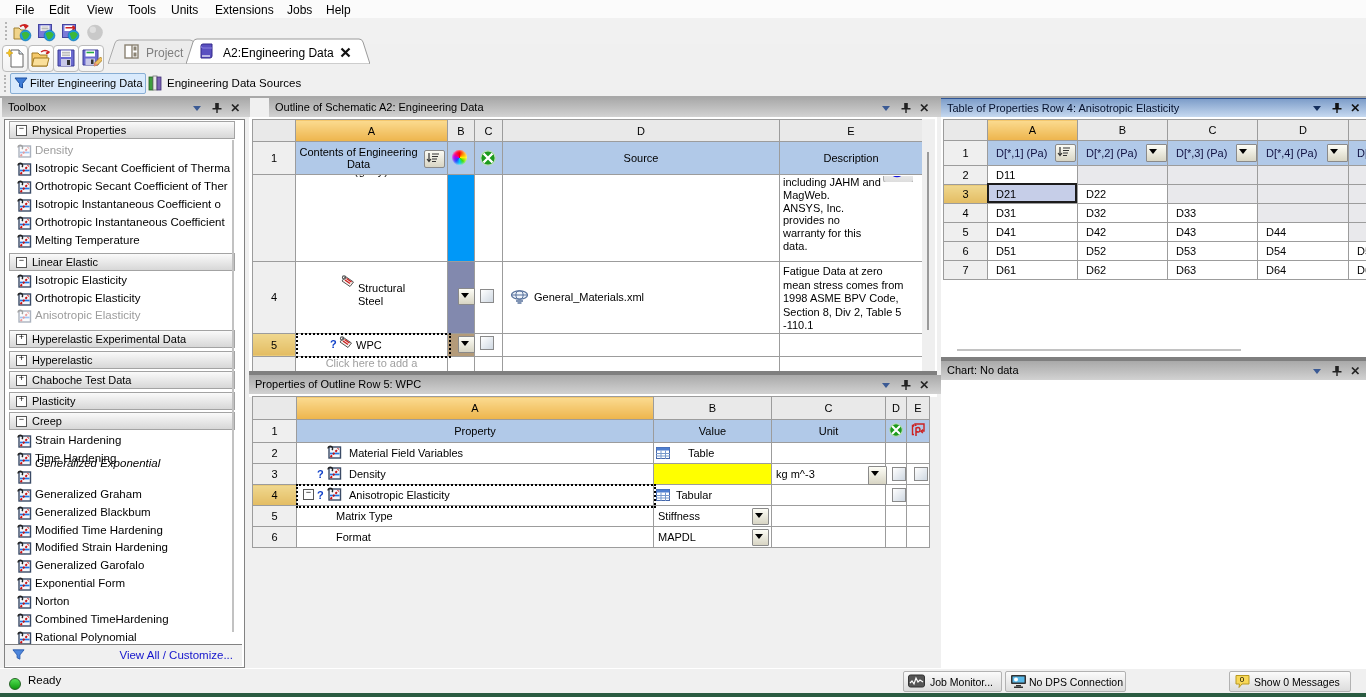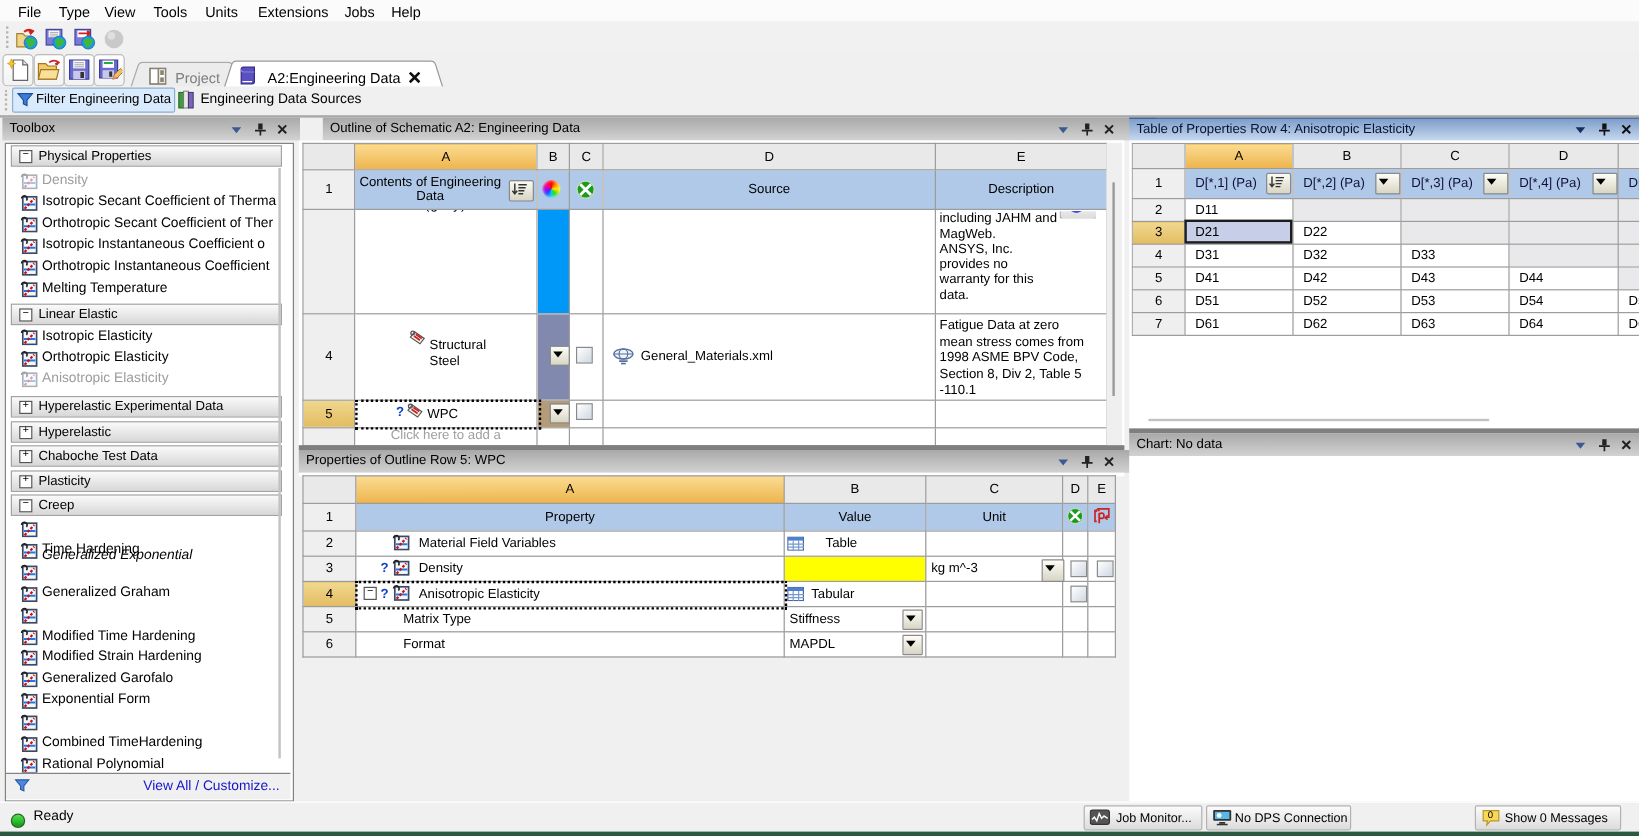--- a/index.html
+++ b/index.html
@@ -36,21 +36,21 @@
 .shead .pm{position:absolute;left:6px;top:3px;width:9px;height:9px;border:1px solid #565656;background:#fff;
   font-size:9px;line-height:7px;text-align:center;font-family:"Liberation Mono",monospace;}
 .shead .tx{position:absolute;left:22px;top:0px;}
 .titem{position:absolute;left:8px;height:18px;width:220px;}
 .titem .tx{position:absolute;left:23px;top:2px;font-size:11.5px;}
 </style></head>
 <body>
 
 <div class="ab menu" style="left:0;top:0;width:1366px;height:18px;background:#fbfbfb;">
 <span style="left:15px;">File</span>
-    <span style="left:49px;">Type</span>
+    <span style="left:49px;">Edit</span>
     <span style="left:87px;">View</span>
 <span style="left:128px;">Tools</span>
     <span style="left:171px;">Units</span>
     <span style="left:215px;">Extensions</span>
 <span style="left:287px;">Jobs</span>
     <span style="left:326px;">Help</span>
 </div>
 <div class="ab" style="left:0;top:18px;width:1366px;height:26px;background:#f1f1f1;border-bottom:1px solid #e6e6e6;"></div>
 <div class="grip" style="left:5px;top:22px;height:18px;"></div>
 <div class="ab" style="left:13px;top:23px;width:100px;height:19px;">
@@ -105,21 +105,21 @@
 <svg class="ab" style="left:80px;top:4px;" width="20" height="19" viewBox="0 0 20 19">
 <path d="M1 1 L16 1 L16 16 L1 16 Z" fill="#6a6ad0" stroke="#3c3c96" stroke-width="1"></path>
 <rect x="3.5" y="1.5" width="9.5" height="6" fill="#fff"></rect>
       <path d="M4.5 3.5 L12 3.5" stroke="#22aa44" stroke-width="1.6"></path>
 <rect x="3.5" y="9.5" width="9.5" height="6.5" fill="#c8c8e8"></rect>
       <rect x="9" y="10.5" width="2.5" height="4.5" fill="#333"></rect>
 <path d="M18.5 8 L13 13.5 L12 17 L15.5 16 L21 10.5 Z" fill="#f0c060" stroke="#a07820" stroke-width="0.8"></path>
 <path d="M12 17 L13 13.5 L15.5 16 Z" fill="#e88"></path>
 </svg>
 </div>
-<div class="ab" style="left:0px;top:48px;width:500px;height:28px;">
+<div class="ab" style="left:0px;top:36px;width:500px;height:28px;">
 <svg class="ab" style="left:108px;top:3px;" width="92" height="25" viewBox="0 0 92 25">
 <path d="M0 25 L7 4 Q8 1 11 1 L82 1 Q85 1 86 4 L92 25 Z" fill="#ececec" stroke="#aaa" stroke-width="1"></path>
 </svg>
 <svg class="ab" style="left:124px;top:8px;" width="15" height="15" viewBox="0 0 15 15">
 <rect x="1" y="1" width="13" height="13" fill="#fff" stroke="#8a8272" stroke-width="1.4"></rect>
 <path d="M8 1 L8 14" stroke="#8a8272" stroke-width="1.4"></path>
 <rect x="9.5" y="2.5" width="3" height="4" fill="#8a8272"></rect>
       <rect x="9.5" y="8.5" width="3" height="4" fill="#8a8272"></rect>
 </svg>
 <div class="ab" style="left:146px;top:10px;font-size:12px;color:#7e7e7e;">Project</div>
@@ -268,20 +268,23 @@
 <div class="shead" style="top:293px;">
       <span class="pm">−</span>
       <span class="tx">Creep</span>
     </div>
 <svg class="ab" style="left:12px;top:314px;" width="16" height="15" viewBox="0 0 16 15">
 <rect x="3" y="3" width="11.5" height="11" fill="#f4f6fa" stroke="#3a4a66" stroke-width="1.4"></rect>
 <path d="M4 9.5 L13.5 9.5" stroke="#1e78e8" stroke-width="1.7"></path>
 <path d="M4.5 13 L12.5 4.5" stroke="#cc1111" stroke-width="1.9" stroke-dasharray="2.2 1.4"></path>
 <path d="M2 4.5 a2.3 2.3 0 1 1 4.0 1.6" fill="none" stroke="#222" stroke-width="1.4"></path>
 </svg>
+<div class="titem" style="top:313px;">
+      <span class="tx">Strain Hardening</span>
+    </div>
 <svg class="ab" style="left:12px;top:331.9px;" width="16" height="15" viewBox="0 0 16 15">
 <rect x="3" y="3" width="11.5" height="11" fill="#f4f6fa" stroke="#3a4a66" stroke-width="1.4"></rect>
 <path d="M4 9.5 L13.5 9.5" stroke="#1e78e8" stroke-width="1.7"></path>
 <path d="M4.5 13 L12.5 4.5" stroke="#cc1111" stroke-width="1.9" stroke-dasharray="2.2 1.4"></path>
 <path d="M2 4.5 a2.3 2.3 0 1 1 4.0 1.6" fill="none" stroke="#222" stroke-width="1.4"></path>
 </svg>
 <div class="titem" style="top:330.9px;">
       <span class="tx">Time Hardening</span>
     </div>
 <svg class="ab" style="left:12px;top:349.79999999999995px;" width="16" height="15" viewBox="0 0 16 15">
@@ -301,20 +304,23 @@
 </svg>
 <div class="titem" style="top:366.69999999999993px;">
       <span class="tx">Generalized Graham</span>
     </div>
 <svg class="ab" style="left:12px;top:385.5999999999999px;" width="16" height="15" viewBox="0 0 16 15">
 <rect x="3" y="3" width="11.5" height="11" fill="#f4f6fa" stroke="#3a4a66" stroke-width="1.4"></rect>
 <path d="M4 9.5 L13.5 9.5" stroke="#1e78e8" stroke-width="1.7"></path>
 <path d="M4.5 13 L12.5 4.5" stroke="#cc1111" stroke-width="1.9" stroke-dasharray="2.2 1.4"></path>
 <path d="M2 4.5 a2.3 2.3 0 1 1 4.0 1.6" fill="none" stroke="#222" stroke-width="1.4"></path>
 </svg>
+<div class="titem" style="top:384.5999999999999px;">
+      <span class="tx">Generalized Blackbum</span>
+    </div>
 <svg class="ab" style="left:12px;top:403.4999999999999px;" width="16" height="15" viewBox="0 0 16 15">
 <rect x="3" y="3" width="11.5" height="11" fill="#f4f6fa" stroke="#3a4a66" stroke-width="1.4"></rect>
 <path d="M4 9.5 L13.5 9.5" stroke="#1e78e8" stroke-width="1.7"></path>
 <path d="M4.5 13 L12.5 4.5" stroke="#cc1111" stroke-width="1.9" stroke-dasharray="2.2 1.4"></path>
 <path d="M2 4.5 a2.3 2.3 0 1 1 4.0 1.6" fill="none" stroke="#222" stroke-width="1.4"></path>
 </svg>
 <div class="titem" style="top:402.4999999999999px;">
       <span class="tx">Modified Time Hardening</span>
     </div>
 <svg class="ab" style="left:12px;top:421.39999999999986px;" width="16" height="15" viewBox="0 0 16 15">
@@ -343,20 +349,23 @@
 </svg>
 <div class="titem" style="top:456.1999999999998px;">
       <span class="tx">Exponential Form</span>
     </div>
 <svg class="ab" style="left:12px;top:475.0999999999998px;" width="16" height="15" viewBox="0 0 16 15">
 <rect x="3" y="3" width="11.5" height="11" fill="#f4f6fa" stroke="#3a4a66" stroke-width="1.4"></rect>
 <path d="M4 9.5 L13.5 9.5" stroke="#1e78e8" stroke-width="1.7"></path>
 <path d="M4.5 13 L12.5 4.5" stroke="#cc1111" stroke-width="1.9" stroke-dasharray="2.2 1.4"></path>
 <path d="M2 4.5 a2.3 2.3 0 1 1 4.0 1.6" fill="none" stroke="#222" stroke-width="1.4"></path>
 </svg>
+<div class="titem" style="top:474.0999999999998px;">
+      <span class="tx">Norton</span>
+    </div>
 <svg class="ab" style="left:12px;top:492.9999999999998px;" width="16" height="15" viewBox="0 0 16 15">
 <rect x="3" y="3" width="11.5" height="11" fill="#f4f6fa" stroke="#3a4a66" stroke-width="1.4"></rect>
 <path d="M4 9.5 L13.5 9.5" stroke="#1e78e8" stroke-width="1.7"></path>
 <path d="M4.5 13 L12.5 4.5" stroke="#cc1111" stroke-width="1.9" stroke-dasharray="2.2 1.4"></path>
 <path d="M2 4.5 a2.3 2.3 0 1 1 4.0 1.6" fill="none" stroke="#222" stroke-width="1.4"></path>
 </svg>
 <div class="titem" style="top:491.9999999999998px;">
       <span class="tx">Combined TimeHardening</span>
     </div>
 <svg class="ab" style="left:12px;top:510.89999999999975px;" width="16" height="15" viewBox="0 0 16 15">

